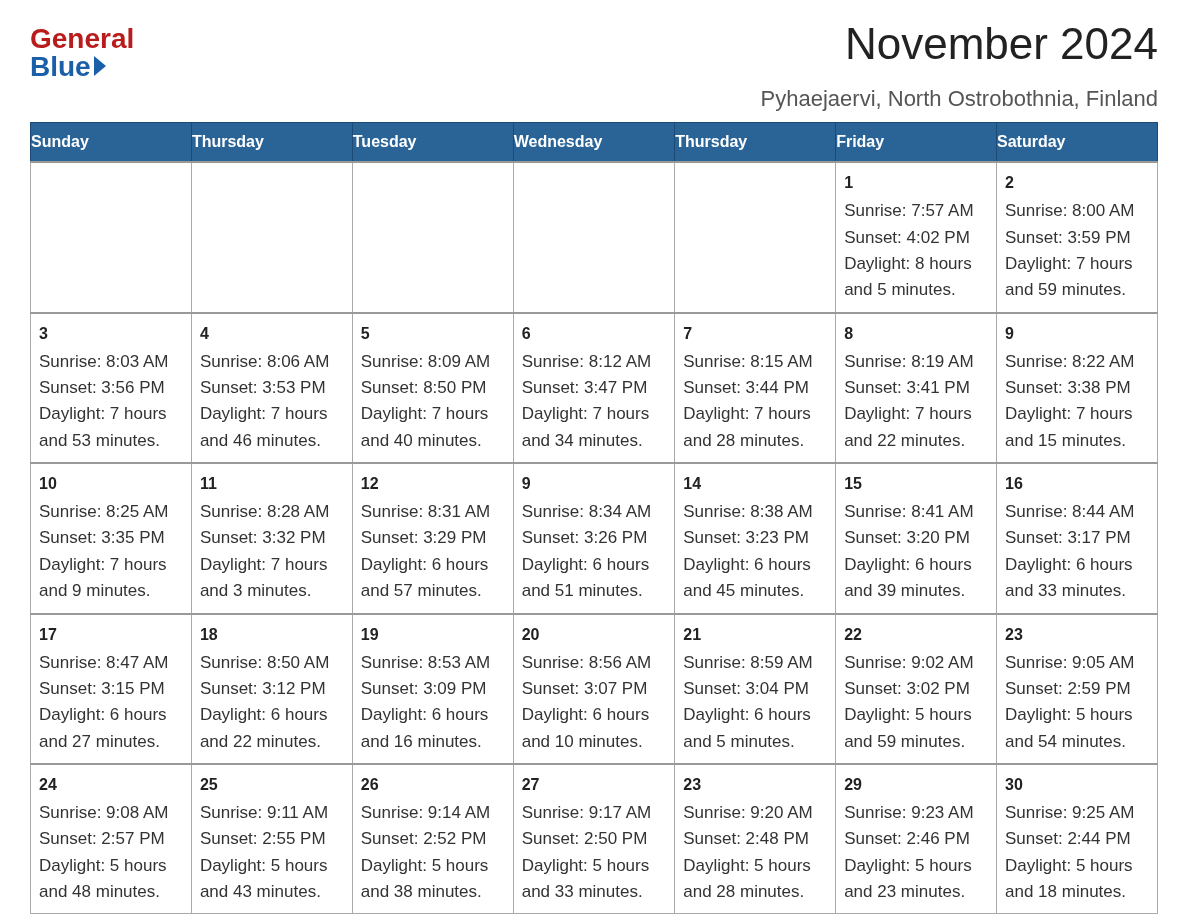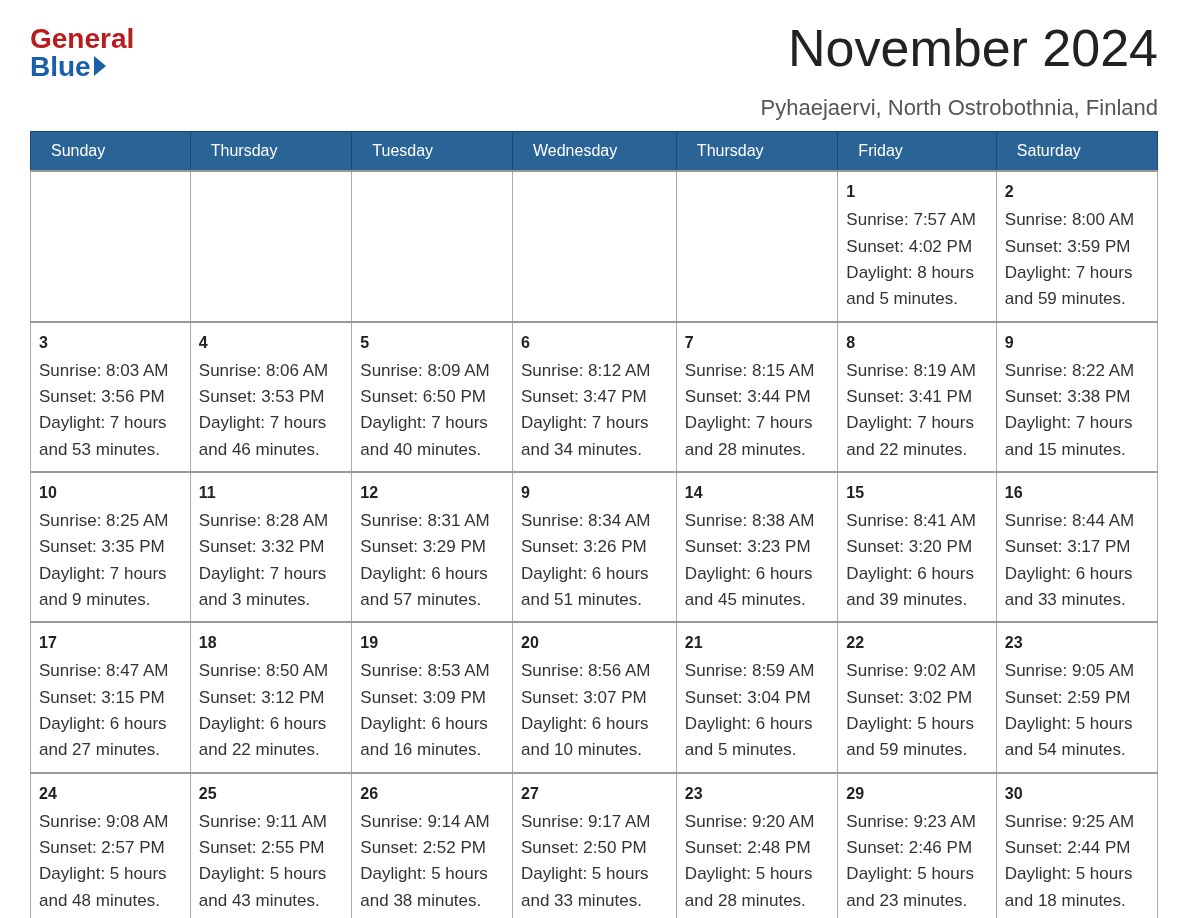--- a/index.html
+++ b/index.html
@@ -43,41 +43,41 @@
       border-left: 12px solid #1a5fa8;
       border-top: 10px solid transparent;
       border-bottom: 10px solid transparent;
       margin-left: 3px;
       margin-top: -2px;
     }
     .title-block {
       text-align: right;
     }
     .month-year {
-      font-size: 52px;
+      font-size: 44px;
       font-weight: normal;
       color: #222;
       line-height: 1.1;
     }
     .location {
       font-size: 22px;
       color: #555;
       margin-top: 18px;
     }
     .calendar {
       width: 100%;
       border-collapse: collapse;
       margin-top: 10px;
     }
     .calendar th {
       background-color: #2a6496;
       color: #fff;
       font-size: 16px;
-      font-weight: normal;
-      padding: 10px 20px;
+      font-weight: bold;
+      padding: 10px 0;
       text-align: left;
       border: 1px solid #1a4a75;
     }
     .calendar td {
       vertical-align: top;
       padding: 8px;
       border: 1px solid #aaa;
       width: 170px;
       min-height: 100px;
       font-size: 12.5px;
@@ -165,21 +165,21 @@
         </td>
         <td>
           <span class="day-num">4</span>
           <div class="day-info">Sunrise: 8:06 AM
 Sunset: 3:53 PM
 Daylight: 7 hours and 46 minutes.</div>
         </td>
         <td>
           <span class="day-num">5</span>
           <div class="day-info">Sunrise: 8:09 AM
-Sunset: 6:50 PM
+Sunset: 8:50 PM
 Daylight: 7 hours and 40 minutes.</div>
         </td>
         <td>
           <span class="day-num">6</span>
           <div class="day-info">Sunrise: 8:12 AM
 Sunset: 3:47 PM
 Daylight: 7 hours and 34 minutes.</div>
         </td>
         <td>
           <span class="day-num">7</span>

